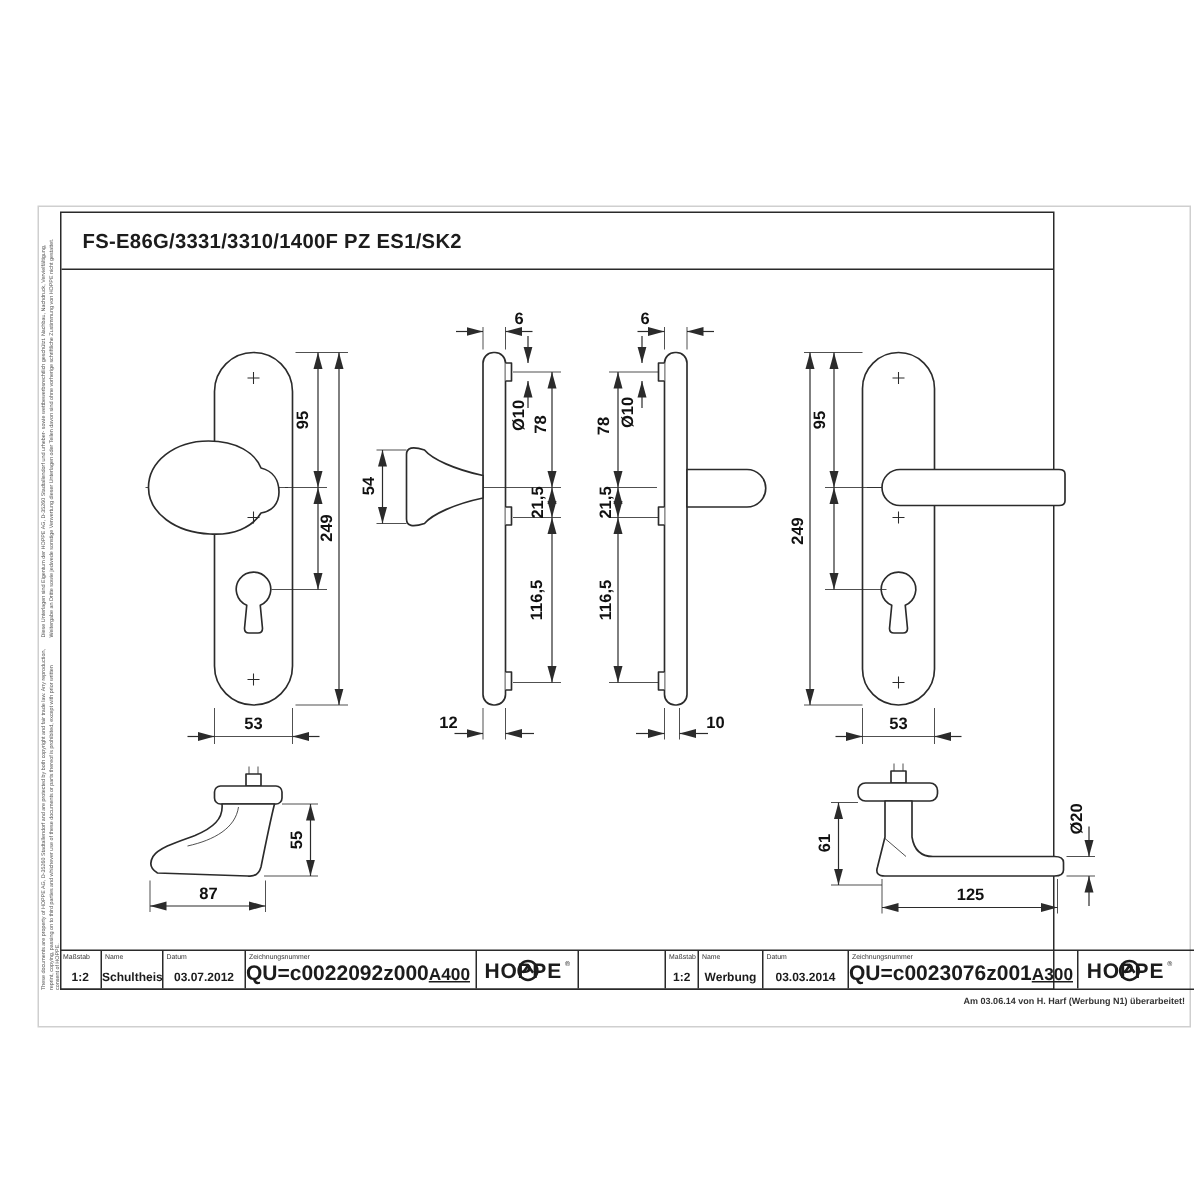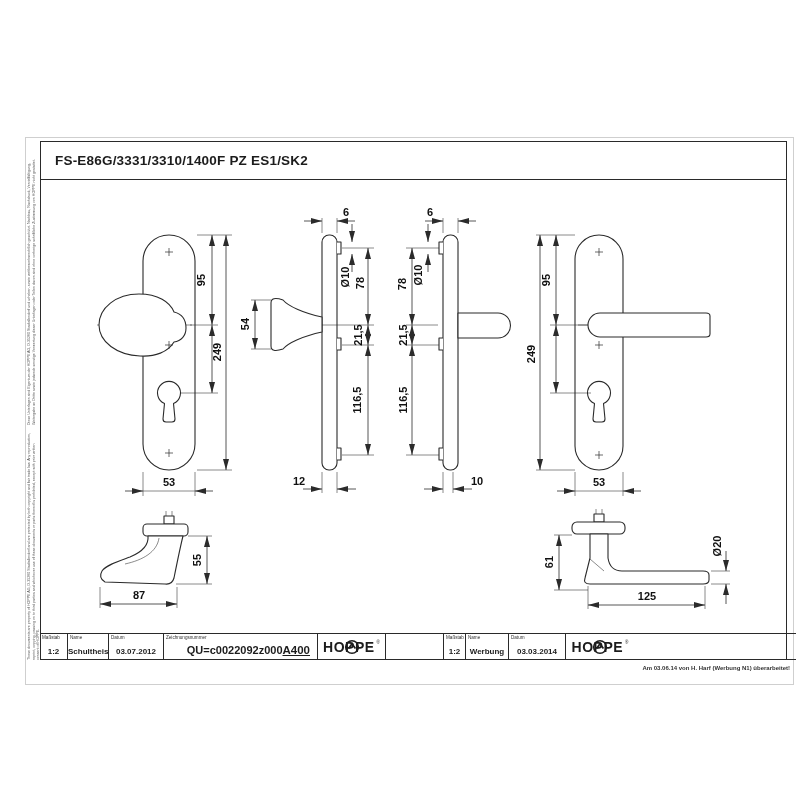--- a/index.html
+++ b/index.html
@@ -1,20 +1,20 @@
 <!DOCTYPE html>
 <html><head>
 <meta charset="utf-8">
 <style>
   html,body{margin:0;padding:0;background:#fff;}
   #sheet{position:relative;width:800px;height:800px;background:#fff;overflow:hidden;
          font-family:"Liberation Sans",sans-serif;color:#1c1c1c;}
   #outer-border{position:absolute;left:25px;top:137px;width:767px;height:546px;
          border:1px solid #cfcfcf;}
-  #frame{position:absolute;left:40px;top:141px;width:747px;height:519px;
+  #frame{position:absolute;left:40px;top:141px;width:663px;height:519px;
          border:1.3px solid #2a2a2a;box-sizing:border-box;}
   #titlebar{position:absolute;left:0;top:0;width:100%;height:38px;box-sizing:border-box;
          border-bottom:1px solid #2a2a2a;display:flex;align-items:center;}
   #titlebar .t{font-size:13.5px;font-weight:bold;padding-left:14px;letter-spacing:.2px;}
   .side-text{position:absolute;transform-origin:0 0;transform:rotate(-90deg);
          font-size:3.6px;line-height:1.3;color:#555;}
   #legal-de{left:27px;top:425px;width:270px;}
   #legal-en{left:27px;top:660px;width:228px;}
   svg{position:absolute;overflow:visible;}
   #drawing{left:40px;top:180px;}
@@ -27,21 +27,21 @@
   .dt{font:bold 11px "Liberation Sans",sans-serif;fill:#111;text-anchor:middle;}
   
   #blockrow{position:absolute;left:40px;top:633px;width:756px;height:27px;display:flex;
          box-sizing:border-box;border-top:1px solid #2a2a2a;border-bottom:1px solid #2a2a2a;}
   .cell{box-sizing:border-box;border-left:1px solid #2a2a2a;position:relative;height:100%;}
   .cell:first-child{border-left:none;}
   .cell .hd{position:absolute;left:2px;top:1px;font-size:4.6px;color:#333;white-space:nowrap;}
   .cell .val{position:absolute;left:0;right:0;bottom:3px;text-align:center;
          font-size:8px;font-weight:bold;white-space:nowrap;}
   .cell .num{display:flex;align-items:flex-end;height:100%;padding-bottom:3px;box-sizing:border-box;}
-  .cell .num .v{flex:1;text-align:right;font-size:11px;font-weight:bold;white-space:nowrap;}
+  .cell .num .v{flex:1;text-align:center;font-size:14px;font-weight:bold;white-space:nowrap;}
   .cell .num .ix{font-size:11.5px;font-weight:bold;padding-right:7px;text-decoration:underline;}
   .brandcell{display:flex;align-items:center;justify-content:center;gap:2px;}
   .brand{font-size:14px;font-weight:bold;letter-spacing:.5px;}
   .regmark{font-size:4.5px;align-self:flex-start;margin-top:6px;}
   #rev-note{position:absolute;right:10px;top:665px;font-size:6px;font-weight:bold;color:#333;}
 </style>
 </head>
 <body>
 
 <div id="sheet">
@@ -211,20 +211,27 @@
       <span class="val">1:2</span>
     </div>
     <div class="cell" style="width:43px">
       <span class="hd">Name</span>
       <span class="val">Werbung</span>
     </div>
     <div class="cell" style="width:57px">
       <span class="hd">Datum</span>
       <span class="val">03.03.2014</span>
     </div>
+    <div class="cell" style="width:153px">
+      <span class="hd">Zeichnungsnummer</span>
+      <span class="num">
+        <span class="v">QU=c0023076z001</span>
+        <span class="ix">A300</span>
+      </span>
+    </div>
     <div class="cell brandcell" style="width:69px">
       <span class="brand">HOPPE</span>
       <span class="regmark">®</span>
       <svg width="16" height="16" viewBox="0 0 16 16">
         <circle cx="8" cy="8" r="6.3" fill="none" stroke="#1c1c1c" stroke-width="1.6"></circle>
         <path d="M4.6,9.5 L8,4.8 L11.4,9.5" fill="none" stroke="#1c1c1c" stroke-width="1.7"></path>
       </svg>
     </div>
   </div>
 

